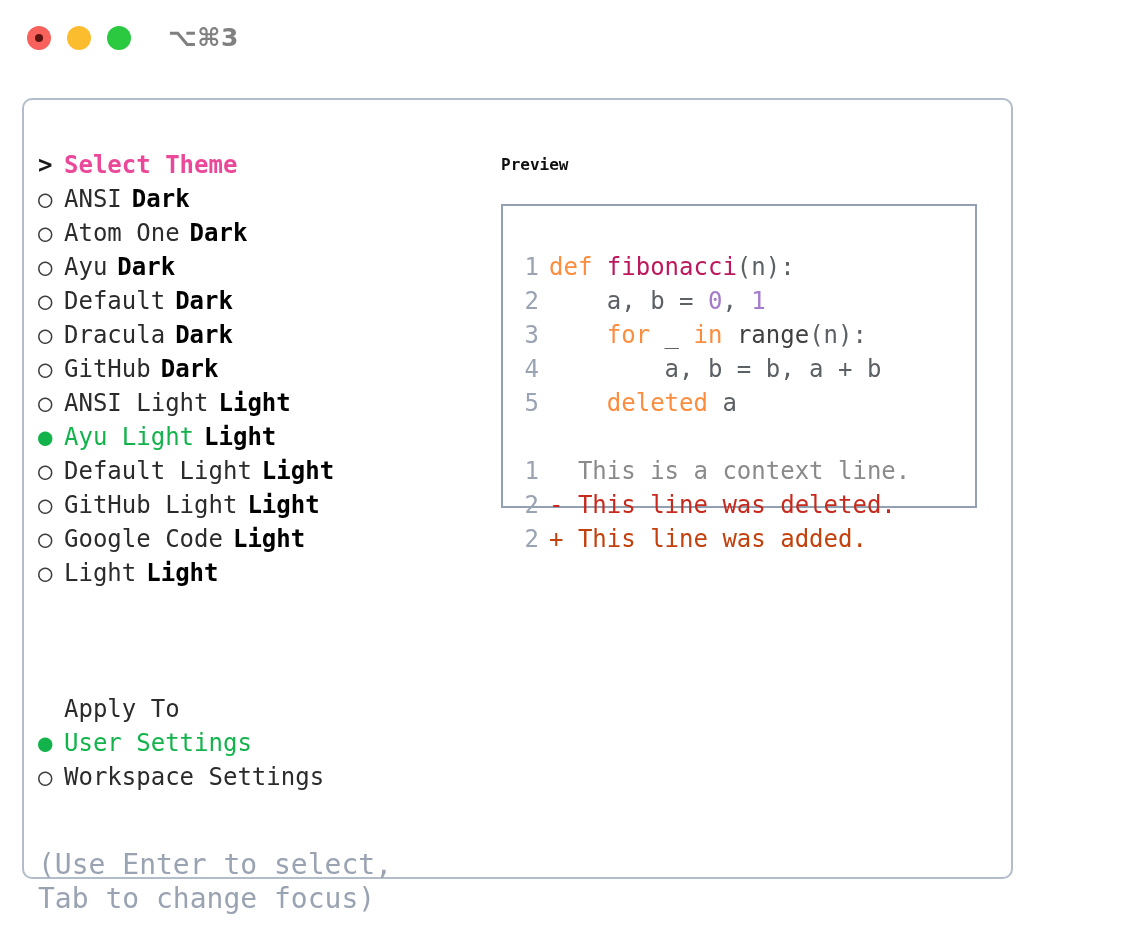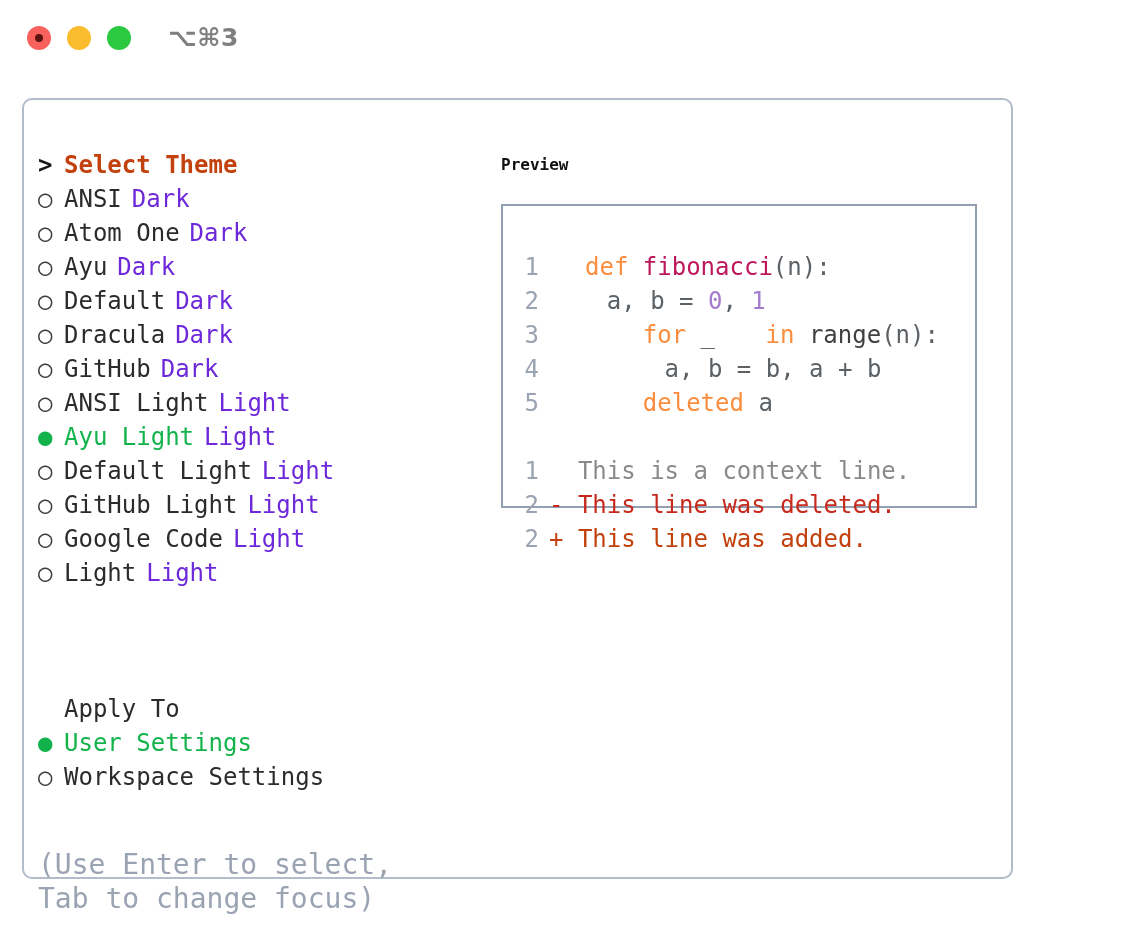--- a/index.html
+++ b/index.html
@@ -114,29 +114,30 @@
   }
   .bullet.marker  { color: #1a1a1a; font-weight: 700; }
   .bullet.empty   { color: #3b3b3b; }
   .bullet.filled  { color: #12b34b; }
   .bullet.blank   { color: transparent; }
 
   .label-main {
     color: #2b2b2b;
   }
   .menu-line.heading .label-main {
-    color: #c2410c;
+    color: #ec4899;
     font-weight: 700;
   }
   .menu-line.selected .label-main {
     color: #12b34b;
   }
   .label-tag {
-    color: #6d28d9;
+    color: #000000;
     margin-left: 10px;
+    font-weight: bold;
   }
 
   #apply-section {
     position: absolute;
     left: 14px;
     top: 592px;
     width: 460px;
   }
 
   #hint-text {
@@ -189,21 +190,21 @@
   .ln {
     display: inline-block;
     width: 24px;
     flex: 0 0 24px;
     text-align: right;
     color: #9aa3b2;
     margin-right: 10px;
   }
   .code-text { white-space: pre; }
 
-  .tok-kw     { color: #fa8d3e; margin-left: 36px; }
+  .tok-kw     { color: #fa8d3e; }
   .tok-fn     { color: #be185d; text-align: center; }
   .tok-builtin{ color: #404040; }
   .tok-num    { color: #a37acc; }
   .tok-plain  { color: #5c6166; }
   .tok-punct  { color: #5c6166; }
 
   .diff-ctx { color: #8a8a8a; }
   .diff-del { color: #c72a1c; }
   .diff-add { color: #c2410c; }
 

